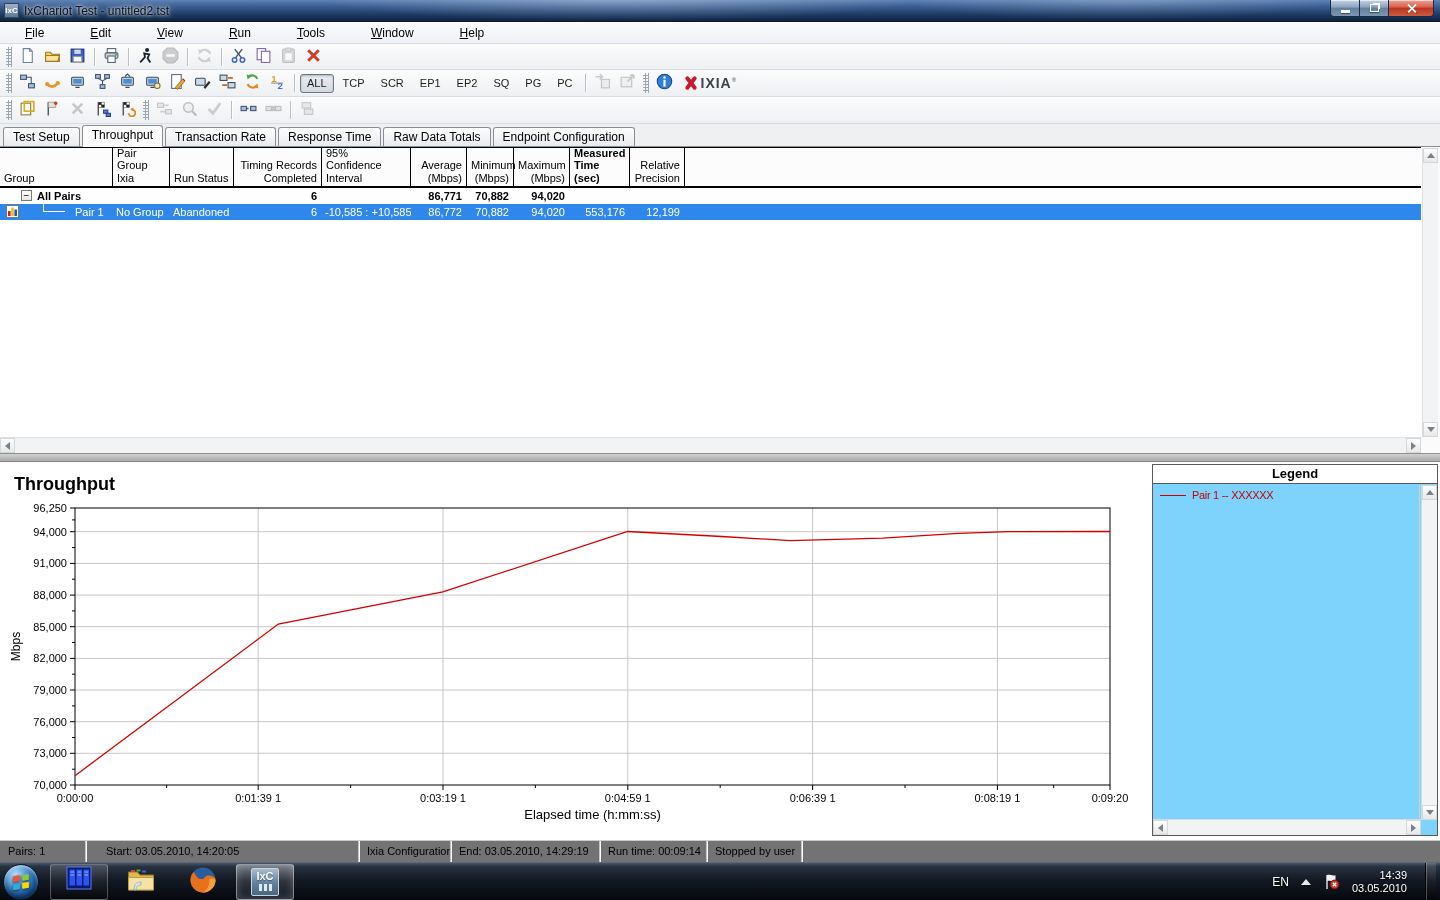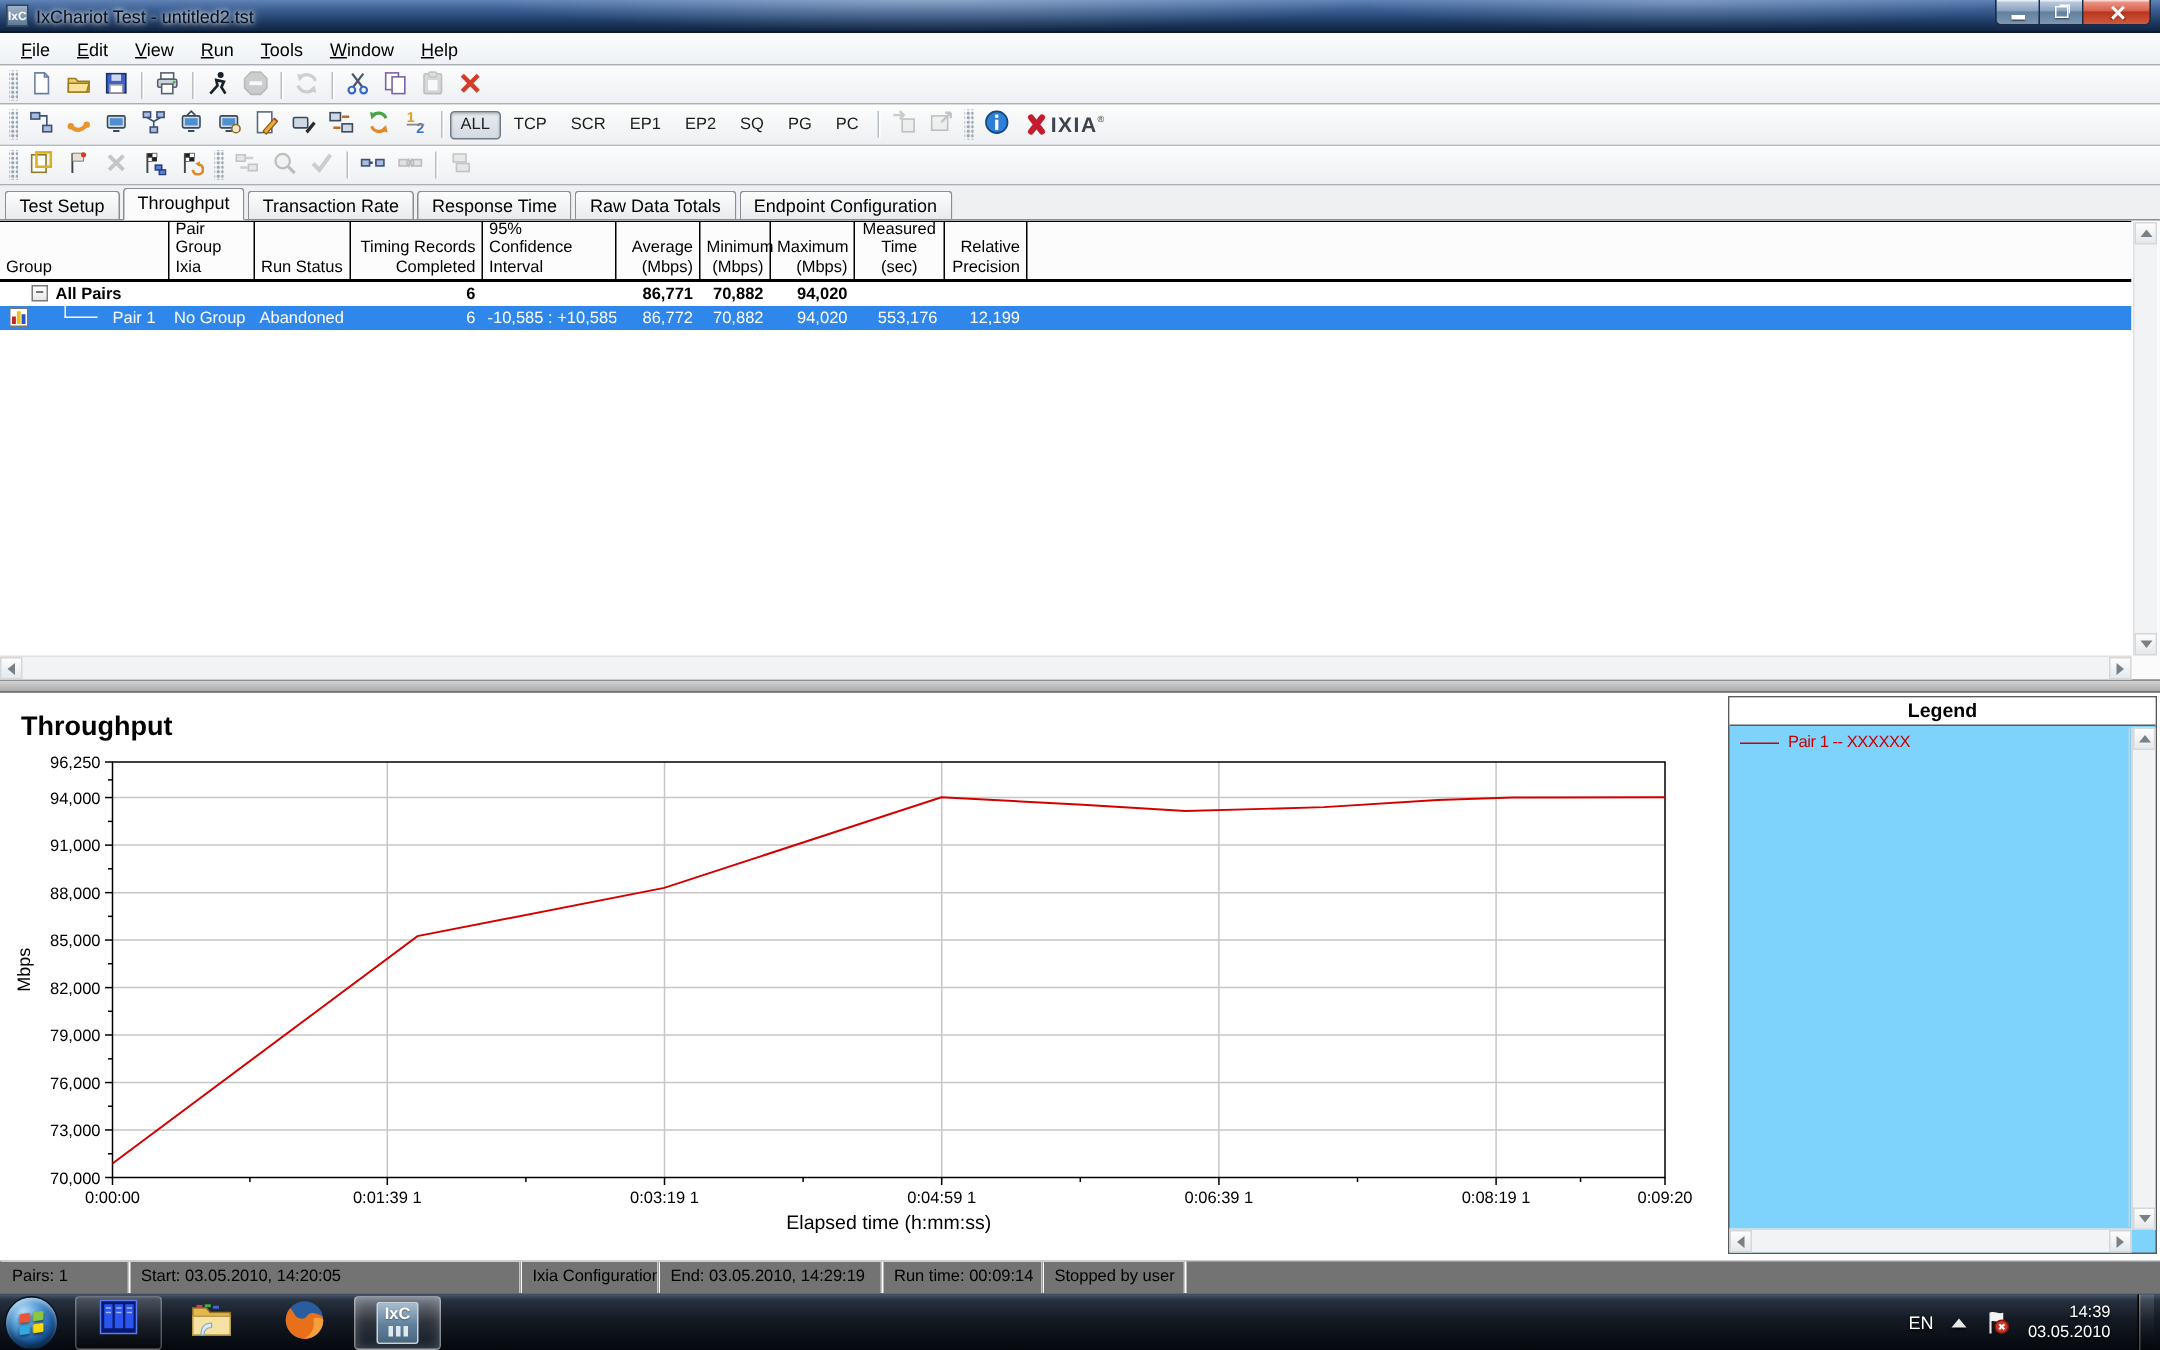--- a/index.html
+++ b/index.html
@@ -26,21 +26,21 @@
   .wbtn.close{width:46px;border-radius:0 0 4px 0;
     background:linear-gradient(#f0a092,#d8604c 45%,#b83520 50%,#cf5a3d);}
   .glyph-min{width:9px;height:3px;background:#fff;box-shadow:0 1px 1px rgba(0,0,0,.5);margin-top:6px;}
   .glyph-restore{width:9px;height:8px;border:1px solid #fff;box-shadow:2px -2px 0 -1px #fff,0 1px 1px rgba(0,0,0,.4);}
   .glyph-close{position:relative;width:11px;height:11px;}
   .glyph-close:before,.glyph-close:after{content:"";position:absolute;left:5px;top:0;width:2px;height:11px;background:#fff;box-shadow:0 1px 1px rgba(0,0,0,.4);}
   .glyph-close:before{transform:rotate(45deg);}.glyph-close:after{transform:rotate(-45deg);}
 
   
   .menubar{height:22px;background:linear-gradient(#fbfcfd,#eef1f5);border-bottom:1px solid #d8dce1;
-    display:flex;align-items:center;padding-left:5px;}
+    display:flex;align-items:center;padding-left:16px;gap:28px;}
   .menu-item{padding:3px 9px;cursor:default;}
   .menu-item u{text-decoration:underline;}
 
   
   .toolbar{background:linear-gradient(#fcfcfc,#eef0f3);border-bottom:1px solid #d9dce0;
     display:flex;align-items:center;padding-left:3px;}
   .tb1{height:26px;}.tb2{height:27px;}.tb3{height:27px;}
   .grip{width:6px;height:20px;margin:0 3px;
     background-image:radial-gradient(circle,#9aa6b2 1px,transparent 1.3px);background-size:3px 3px;background-position:1px 1px;}
   .tbtn{width:25px;height:22px;display:flex;align-items:center;justify-content:center;border-radius:2px;}
@@ -488,21 +488,21 @@
             <div>(Mbps)</div>
           </div>
           <div class="hcell" style="width: 47px; text-align: right;">
             <div>Minimum</div>
             <div>(Mbps)</div>
           </div>
           <div class="hcell" style="width: 56px; text-align: right;">
             <div>Maximum</div>
             <div>(Mbps)</div>
           </div>
-          <div class="hcell" style="width: 60px; text-align: center;">
+          <div class="hcell" style="width: 60px; text-align: left; font-weight: bold;">
             <div>Measured</div>
             <div>Time (sec)</div>
           </div>
           <div class="hcell" style="width: 55px; text-align: right;">
             <div>Relative</div>
             <div>Precision</div>
           </div>
         </div>
       <div id="grid-rows">
           <div class="trow bold">
@@ -650,21 +650,21 @@
           </div>
         <div class="sb-btn" style="right:0;top:0;">
             <span class="tri right"></span>
           </div>
       </div>
     </div>
   </div>
 
   <div class="statusbar" id="statusbar">
       <div class="sfield" style="width: 86px;">Pairs: 1</div>
-      <div class="sfield" style="width: 261px;">Start: 03.05.2010, 14:20:05</div>
+      <div class="sfield" style="width: 261px; margin-left: 12px;">Start: 03.05.2010, 14:20:05</div>
       <div class="sfield" style="width: 92px;">Ixia Configuration:</div>
       <div class="sfield" style="width: 149px;">End: 03.05.2010, 14:29:19</div>
       <div class="sfield" style="width: 107px;">Run time: 00:09:14</div>
       <div class="sfield" style="width: 95px;">Stopped by user</div>
     </div>
 
   <div class="taskbar">
     <div class="startorb">
       <div class="orbflag">
         <div style="background:#e8563c;"></div>

